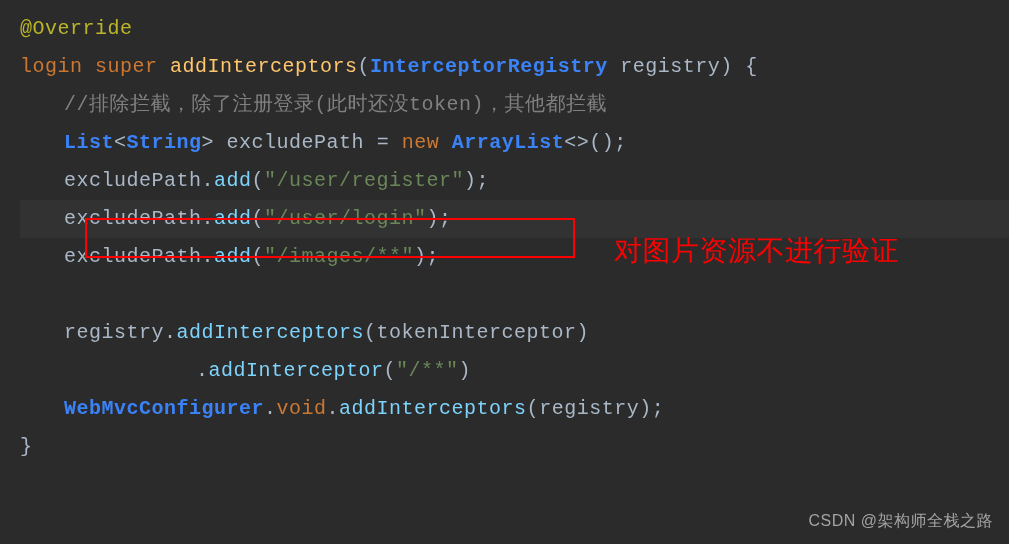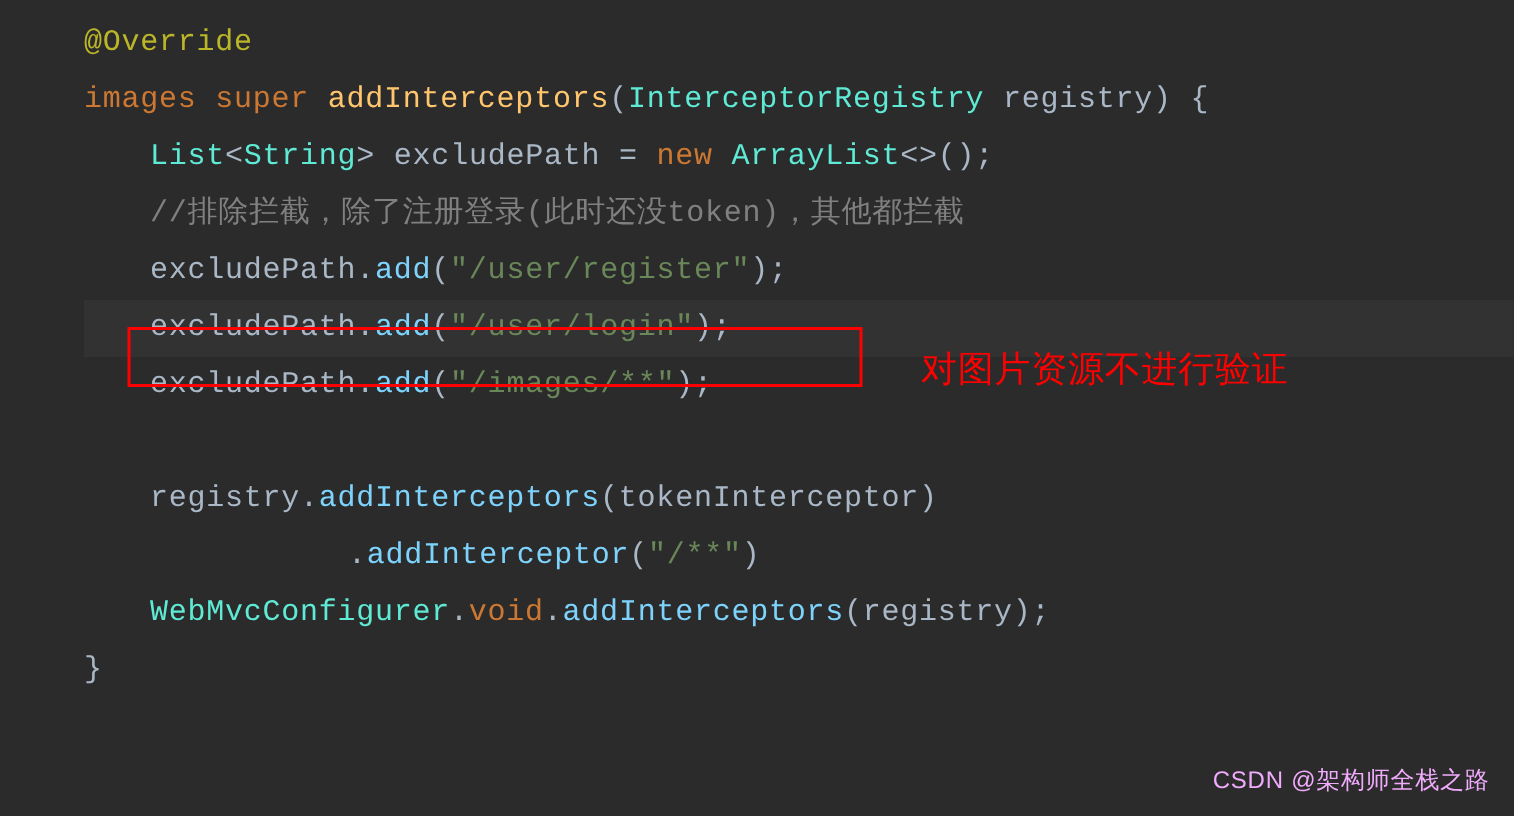--- a/index.html
+++ b/index.html
@@ -13,21 +13,21 @@
       font-size: 20px;
       line-height: 1.9;
       letter-spacing: 0.5px;
       padding: 10px 0;
       position: relative;
       width: 1009px;
       height: 544px;
       overflow: hidden;
     }
     .code-container {
-      padding-left: 56px;
+      padding-left: 20px;
       color: #a9b7c6;
     }
     .line {
       white-space: pre;
       position: relative;
     }
     .line-highlight {
       background: #323232;
     }
     .annotation {
@@ -36,21 +36,22 @@
     .keyword {
       color: #cc7832;
     }
     .method-decl {
       color: #ffc66d;
     }
     .method-call {
       color: #7dd3fc;
     }
     .type {
-      color: #5eead4;
+      color: #3b82f6;
+      font-weight: bold;
     }
     .string {
       color: #6a8759;
     }
     .comment {
       color: #808080;
     }
     .variable {
       color: #a9b7c6;
     }
@@ -68,44 +69,44 @@
       border: 2px solid #ff0000;
       left: 85px;
       top: 218px;
       width: 490px;
       height: 40px;
       pointer-events: none;
     }
     .annotation-text {
       position: absolute;
       color: #ff0000;
-      font-size: 24px;
+      font-size: 28px;
       left: 614px;
       top: 224px;
       font-family: sans-serif;
     }
     .watermark {
       position: absolute;
       bottom: 8px;
       right: 16px;
-      color: #f0abfc;
+      color: #a3a3a3;
       font-size: 16px;
       font-family: sans-serif;
     }
     .indent1 { padding-left: 44px; }
     .indent3 { padding-left: 176px; }
   </style>
 </head>
 <body>
 
 <div class="code-container">
   <div class="line"><span class="annotation">@Override</span></div>
-  <div class="line"><span class="keyword">images</span> <span class="keyword">super</span> <span class="method-decl">addInterceptors</span><span class="punct">(</span><span class="type">InterceptorRegistry</span> <span class="param">registry</span><span class="punct">) {</span></div>
+  <div class="line"><span class="keyword">login</span> <span class="keyword">super</span> <span class="method-decl">addInterceptors</span><span class="punct">(</span><span class="type">InterceptorRegistry</span> <span class="param">registry</span><span class="punct">) {</span></div>
+  <div class="line indent1"><span class="comment">//排除拦截，除了注册登录(此时还没token)，其他都拦截</span></div>
   <div class="line indent1"><span class="type">List</span><span class="generic">&lt;</span><span class="type">String</span><span class="generic">&gt;</span> <span class="variable">excludePath</span> <span class="punct">=</span> <span class="keyword">new</span> <span class="type">ArrayList</span><span class="generic">&lt;&gt;</span><span class="punct">();</span></div>
-  <div class="line indent1"><span class="comment">//排除拦截，除了注册登录(此时还没token)，其他都拦截</span></div>
   <div class="line indent1"><span class="variable">excludePath</span><span class="punct">.</span><span class="method-call">add</span><span class="punct">(</span><span class="string">"/user/register"</span><span class="punct">);</span></div>
   <div class="line indent1 line-highlight"><span class="variable">excludePath</span><span class="punct">.</span><span class="method-call">add</span><span class="punct">(</span><span class="string">"/user/login"</span><span class="punct">);</span></div>
   <div class="line indent1"><span class="variable">excludePath</span><span class="punct">.</span><span class="method-call">add</span><span class="punct">(</span><span class="string">"/images/**"</span><span class="punct">);</span></div>
   <div class="line">&nbsp;</div>
   <div class="line indent1"><span class="variable">registry</span><span class="punct">.</span><span class="method-call">addInterceptors</span><span class="punct">(</span><span class="variable">tokenInterceptor</span><span class="punct">)</span></div>
   <div class="line indent3"><span class="punct">.</span><span class="method-call">addInterceptor</span><span class="punct">(</span><span class="string">"/**"</span><span class="punct">)</span></div>
   <div class="line indent1"><span class="type">WebMvcConfigurer</span><span class="punct">.</span><span class="keyword">void</span><span class="punct">.</span><span class="method-call">addInterceptors</span><span class="punct">(</span><span class="variable">registry</span><span class="punct">);</span></div>
   <div class="line"><span class="punct">}</span></div>
 </div>
 

